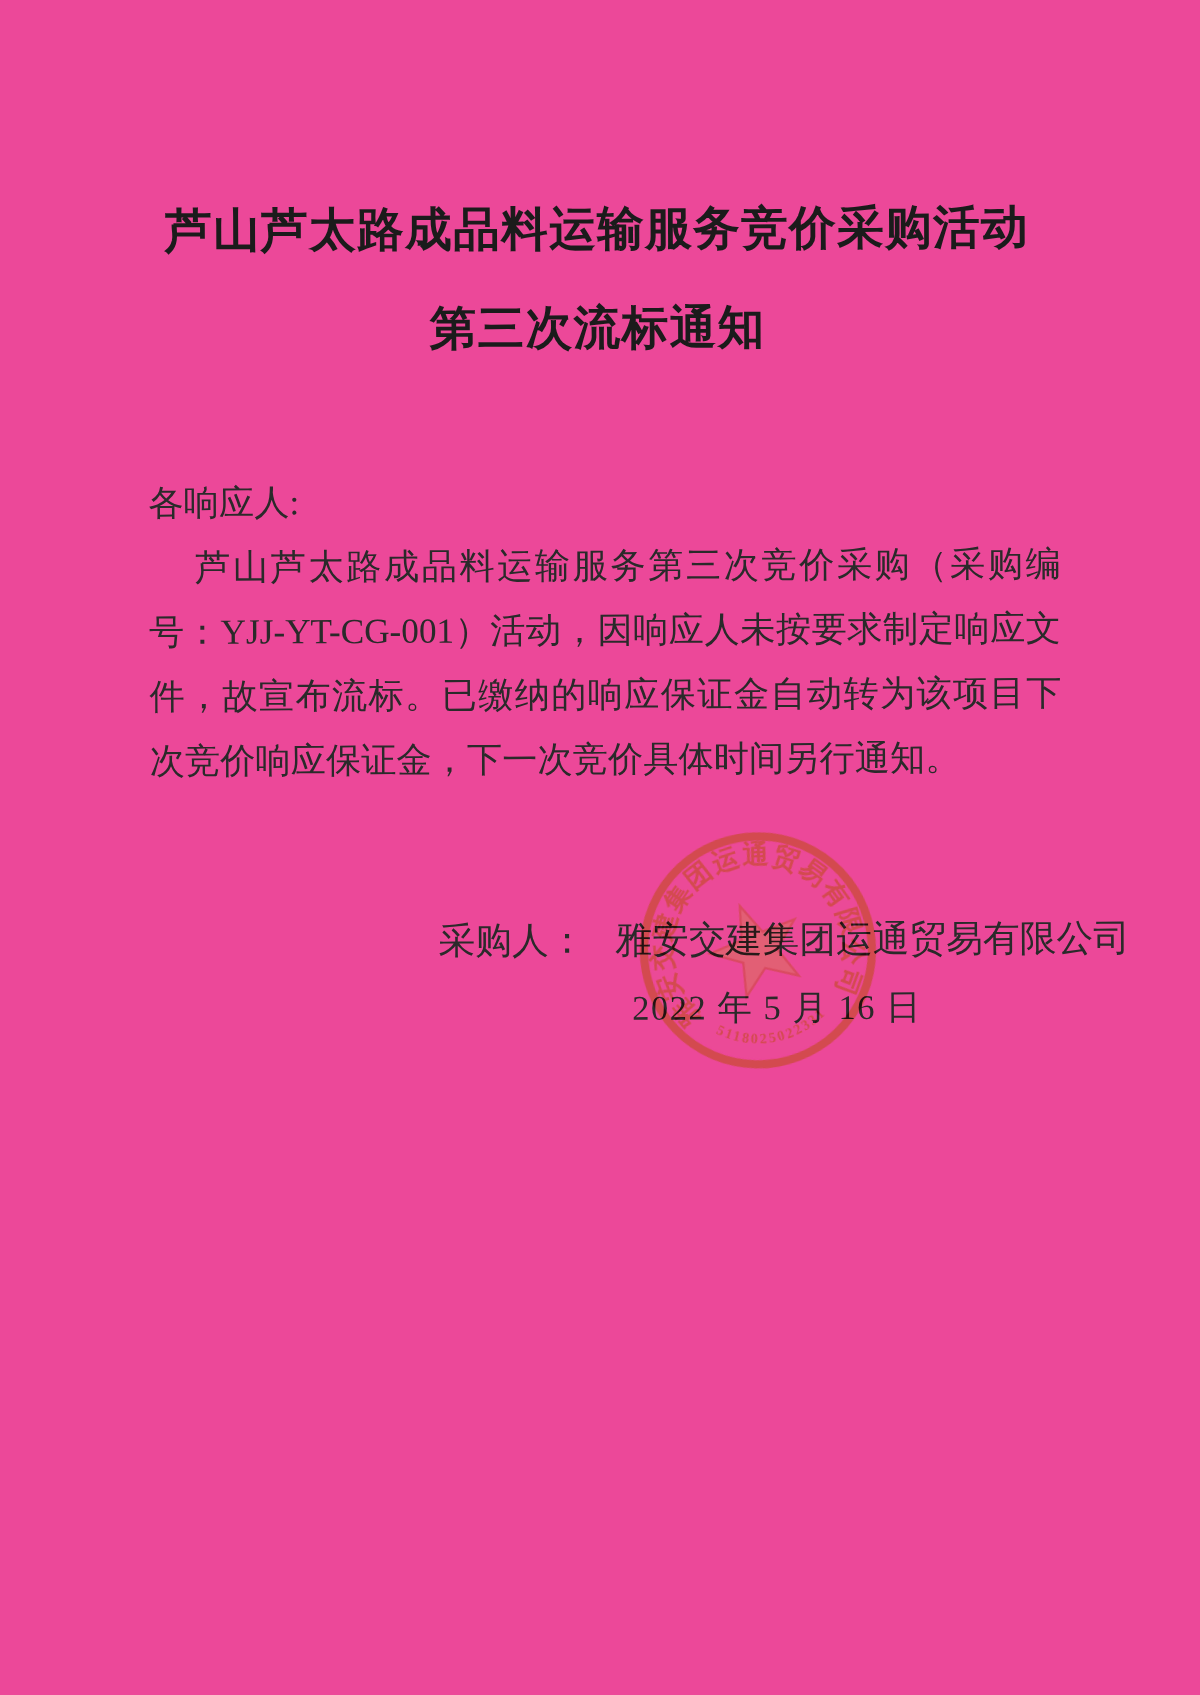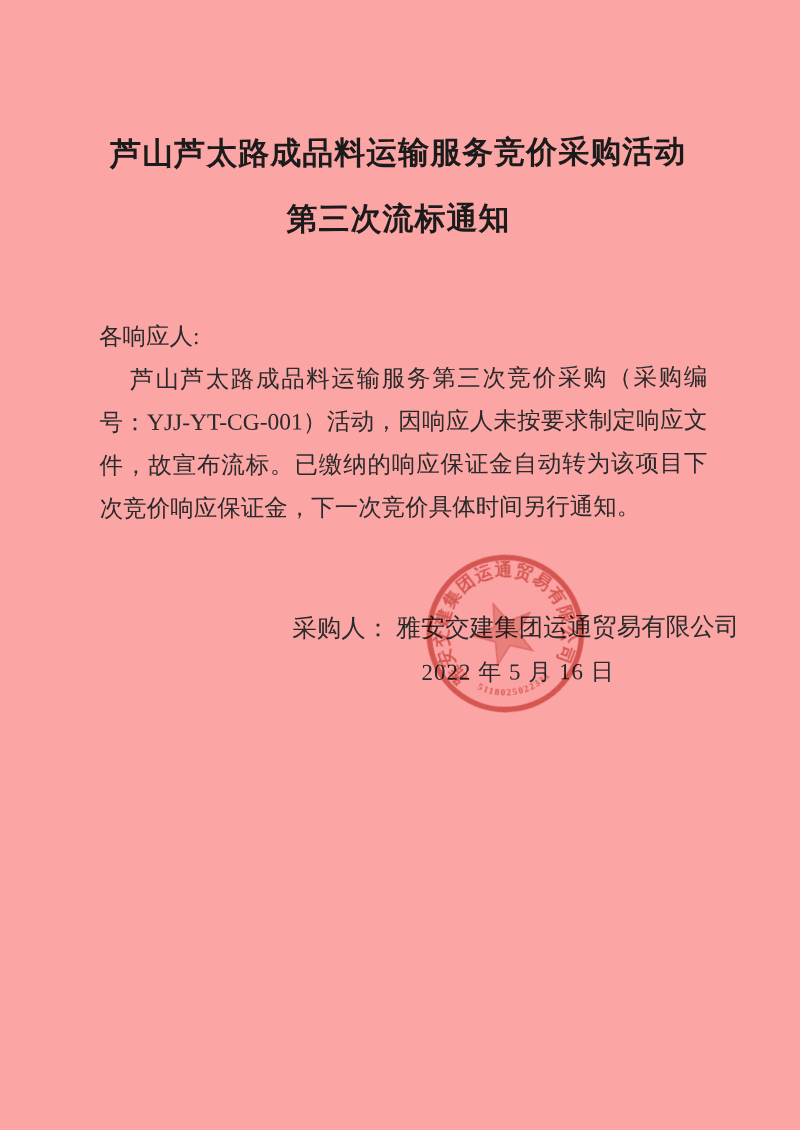--- a/index.html
+++ b/index.html
@@ -4,21 +4,21 @@
 <style>
   html, body {
     margin: 0;
     padding: 0;
     background: #ffffff;
   }
   .page {
     position: relative;
     width: 800px;
     height: 1130px;
-    background: #fca5a5;
+    background: #ec4899;
     overflow: hidden;
     font-family: "Liberation Serif", "DejaVu Serif", serif;
     color: #262626;
   }
   
   .content {
     position: absolute;
     inset: 0;
     transform: rotate(-0.25deg);
     transform-origin: 50% 50%;
@@ -58,21 +58,21 @@
   .signature-line {
     position: absolute;
     left: 292px;
     top: 613px;
     font-size: 24.5px;
     line-height: 30px;
     color: #2a2a2a;
     white-space: nowrap;
   }
   .signature-line .sig-label {
-    margin-right: 6px;
+    margin-right: 20px;
   }
   .date-line {
     position: absolute;
     left: 385px;
     top: 659px;
     width: 190px;
     text-align: center;
     font-size: 23px;
     line-height: 28px;
     letter-spacing: 1px;

